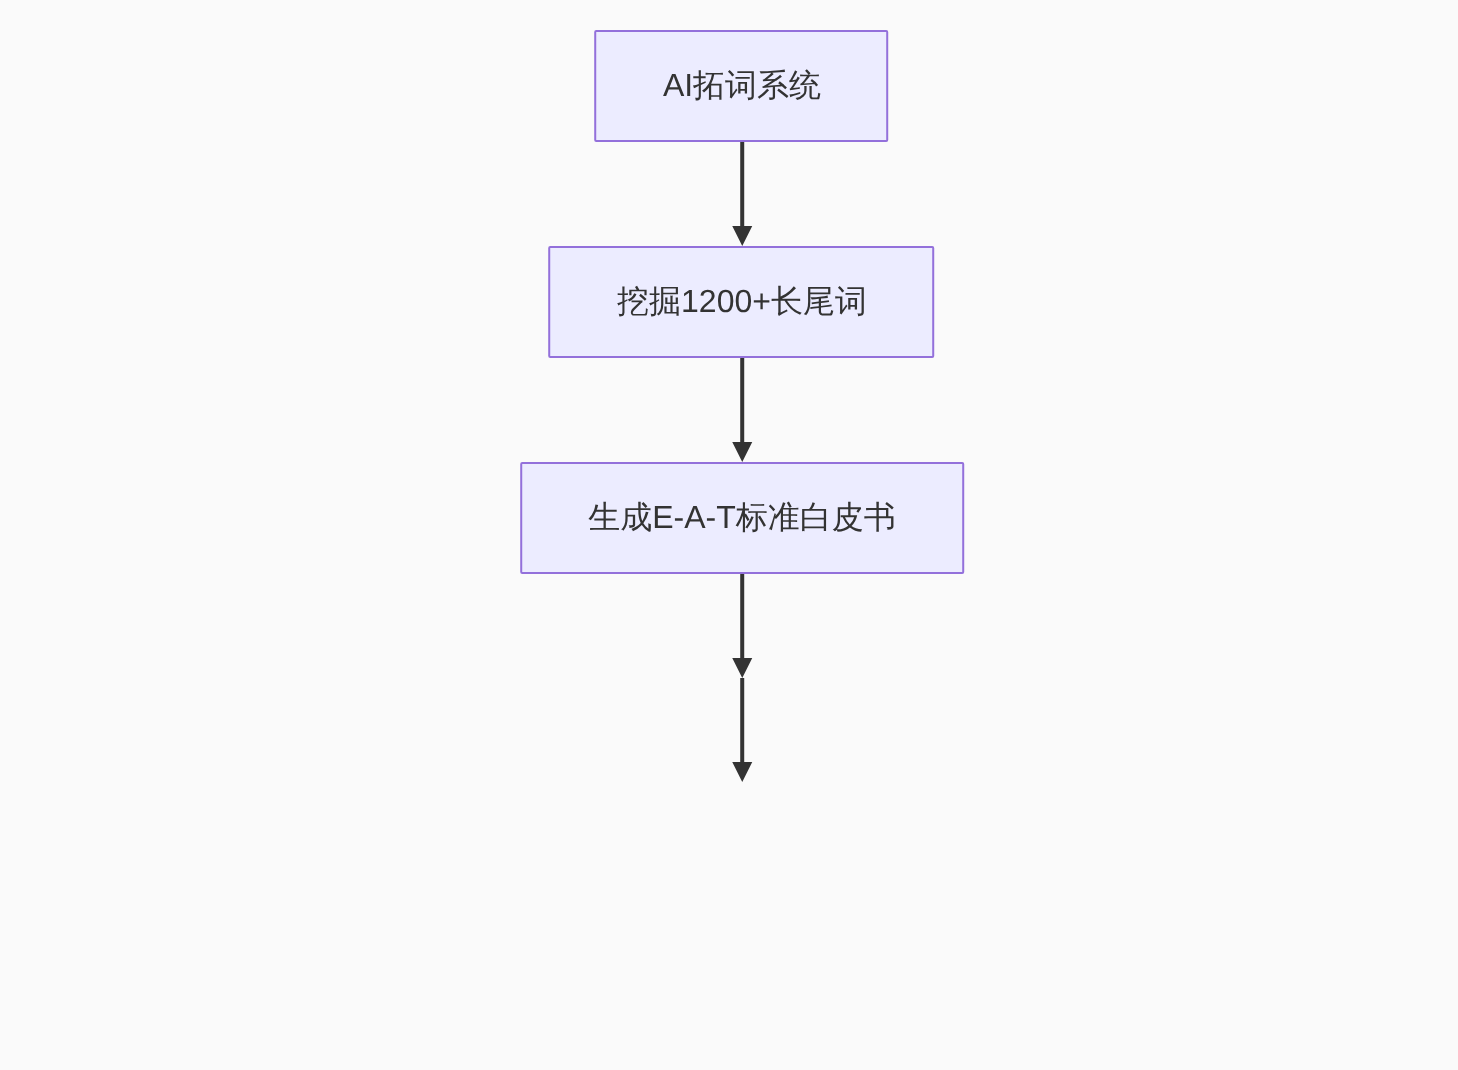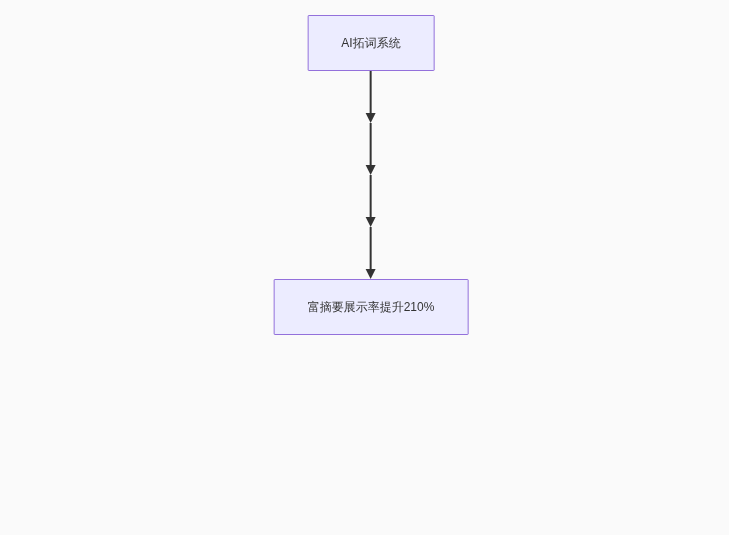--- a/index.html
+++ b/index.html
@@ -28,21 +28,21 @@
   }
   .flow-node {
     display: flex;
     align-items: center;
     justify-content: center;
     height: 56px;
     padding: 0 33px;
     background: #ececff;
     border: 1.5px solid #9370db;
     border-radius: 1px;
-    font-size: 12px;
+    font-size: 16px;
     color: #333333;
     white-space: nowrap;
   }
   .flow-arrow {
     width: 14px;
     height: 52px;
     display: block;
     flex: 0 0 auto;
   }
 </style>
@@ -54,36 +54,39 @@
 
     <div class="flow-node">
       <span>AI拓词系统</span>
     </div>
 
     <svg class="flow-arrow" viewBox="0 0 14 52">
       <line x1="7" y1="0" x2="7" y2="43" stroke="#333333" stroke-width="2"></line>
       <polygon points="2,42 12,42 7,52" fill="#333333"></polygon>
     </svg>
 
+    <div class="flow-node">
+      <span>挖掘1200+长尾词</span>
+    </div>
+
+    <svg class="flow-arrow" viewBox="0 0 14 52">
+      <line x1="7" y1="0" x2="7" y2="43" stroke="#333333" stroke-width="2"></line>
+      <polygon points="2,42 12,42 7,52" fill="#333333"></polygon>
+    </svg>
+
+    <div class="flow-node">
+      <span>生成E-A-T标准白皮书</span>
+    </div>
 
     <svg class="flow-arrow" viewBox="0 0 14 52">
       <line x1="7" y1="0" x2="7" y2="43" stroke="#333333" stroke-width="2"></line>
       <polygon points="2,42 12,42 7,52" fill="#333333"></polygon>
     </svg>
 
 
     <svg class="flow-arrow" viewBox="0 0 14 52">
       <line x1="7" y1="0" x2="7" y2="43" stroke="#333333" stroke-width="2"></line>
       <polygon points="2,42 12,42 7,52" fill="#333333"></polygon>
     </svg>
 
 
-    <svg class="flow-arrow" viewBox="0 0 14 52">
-      <line x1="7" y1="0" x2="7" y2="43" stroke="#333333" stroke-width="2"></line>
-      <polygon points="2,42 12,42 7,52" fill="#333333"></polygon>
-    </svg>
-
-    <div class="flow-node">
-      <span>富摘要展示率提升210%</span>
-    </div>
-
   </div>
 </div>
 
 </body></html>

